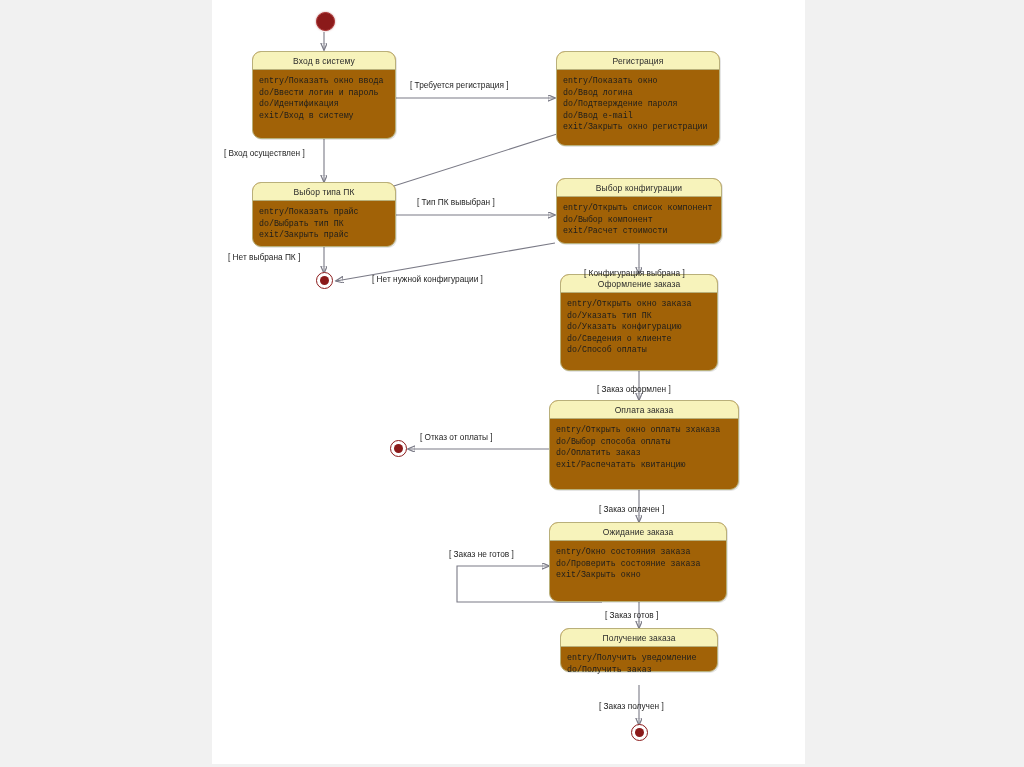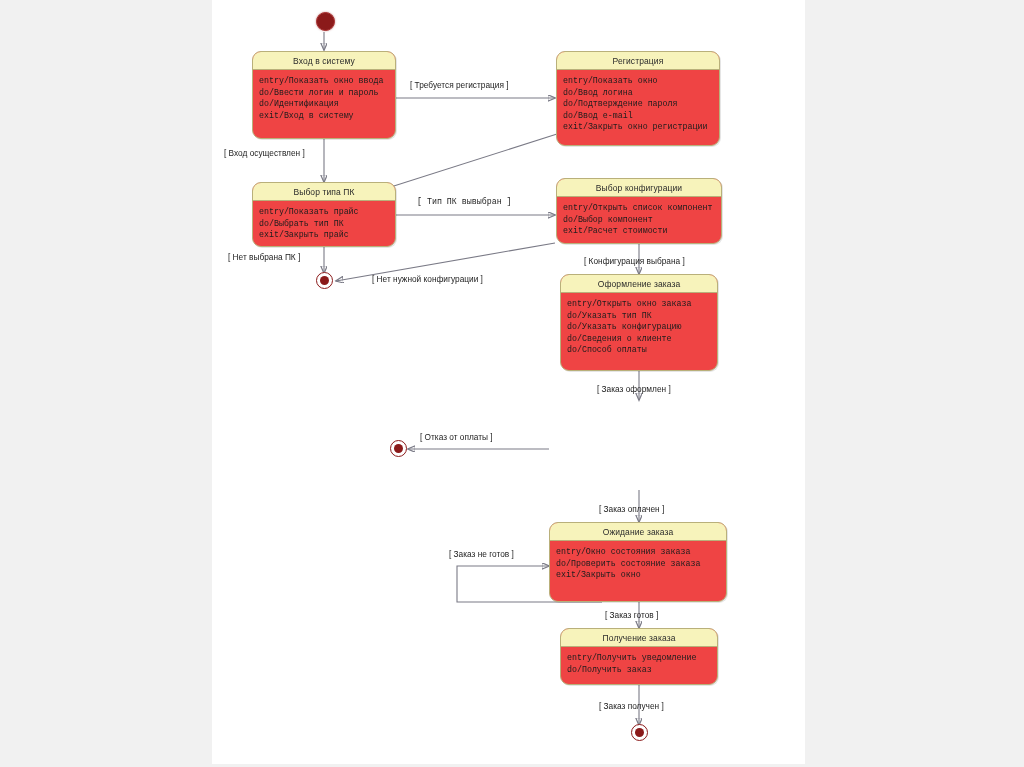--- a/index.html
+++ b/index.html
@@ -26,21 +26,21 @@
   #diagram {
     position: absolute;
     left: 0; top: 0;
     width: 593px;
     height: 764px;
   }
   
   .state {
     position: absolute;
     box-sizing: border-box;
-    background: #ef4444;
+    background: #a16207;
     border: 1px solid #b9b07a;
     border-radius: 9px;
     box-shadow: 1px 1px 0 rgba(0,0,0,0.10);
   }
   .state .title {
     text-align: center;
     font-size: 8.5px;
     color: #2b2b2b;
     padding: 4px 2px 3px 2px;
     border-bottom: 1px solid #b9b07a;
@@ -200,44 +200,53 @@
         <div class="title">Оформление заказа</div>
         <div class="body">
           <div>entry/Открыть окно заказа</div>
           <div>do/Указать тип ПК</div>
           <div>do/Указать конфигурацию</div>
           <div>do/Сведения о  клиенте</div>
           <div>do/Способ оплаты</div>
         </div>
       </div>
 
+      <div class="state" style="left:337px; top:400px; width:190px; height:90px;">
+        <div class="title">Оплата заказа</div>
+        <div class="body">
+          <div>entry/Открыть окно оплаты зхаказа</div>
+          <div>do/Выбор способа оплаты</div>
+          <div>do/Оплатить заказ</div>
+          <div>exit/Распечатать квитанцию</div>
+        </div>
+      </div>
 
       <div class="state" style="left:337px; top:522px; width:178px; height:80px;">
         <div class="title">Ожидание заказа</div>
         <div class="body">
           <div>entry/Окно состояния заказа</div>
           <div>do/Проверить состояние заказа</div>
           <div>exit/Закрыть окно</div>
         </div>
       </div>
 
-      <div class="state" style="left:348px; top:628px; width:158px; height:57px;">
+      <div class="state" style="left:348px; top:628px; width:158px; height:44px;">
         <div class="title">Получение заказа</div>
         <div class="body">
           <div>entry/Получить уведомление</div>
           <div>do/Получить заказ</div>
         </div>
       </div>
 
       <div class="guard" style="left:198px; top:80px;">[ Требуется регистрация ]</div>
       <div class="guard" style="left:12px; top:148px;">[ Вход осуществлен ]</div>
-      <div class="guard" style="left:205px; top:197px;font-family:Liberation Mono, monospace;">[ Тип ПК вывыбран ]</div>
+      <div class="guard" style="left:205px; top:197px;">[ Тип ПК вывыбран ]</div>
       <div class="guard" style="left:16px; top:252px;">[ Нет выбрана ПК ]</div>
       <div class="guard" style="left:160px; top:274px;">[ Нет нужной конфигурации ]</div>
-      <div class="guard" style="left:372px; top:256px;">[ Конфигурация выбрана ]</div>
+      <div class="guard" style="left:372px; top:268px;">[ Конфигурация выбрана ]</div>
       <div class="guard" style="left:385px; top:384px;">[ Заказ оформлен ]</div>
       <div class="guard" style="left:208px; top:432px;">[ Отказ от оплаты ]</div>
       <div class="guard" style="left:387px; top:504px;">[ Заказ оплачен ]</div>
       <div class="guard" style="left:237px; top:549px;">[ Заказ не готов ]</div>
       <div class="guard" style="left:393px; top:610px;">[ Заказ готов ]</div>
       <div class="guard" style="left:387px; top:701px;">[ Заказ получен ]</div>
 
     </div>
   </div>
 </div>

